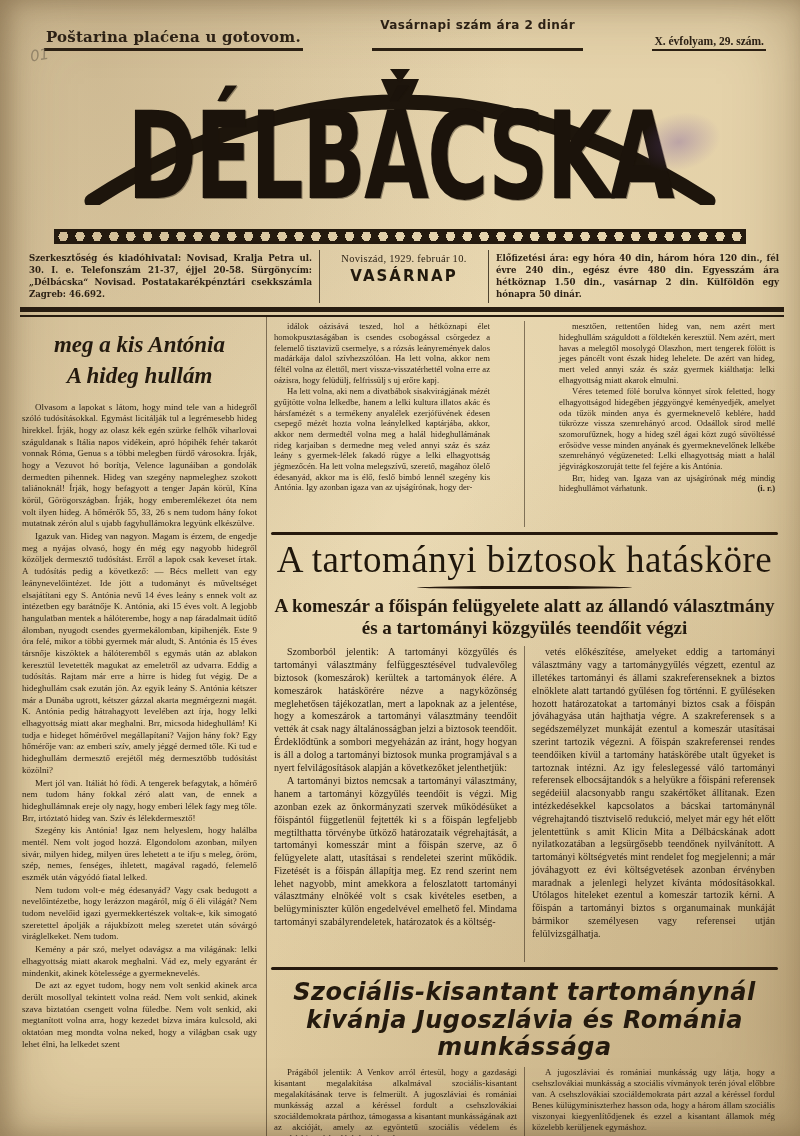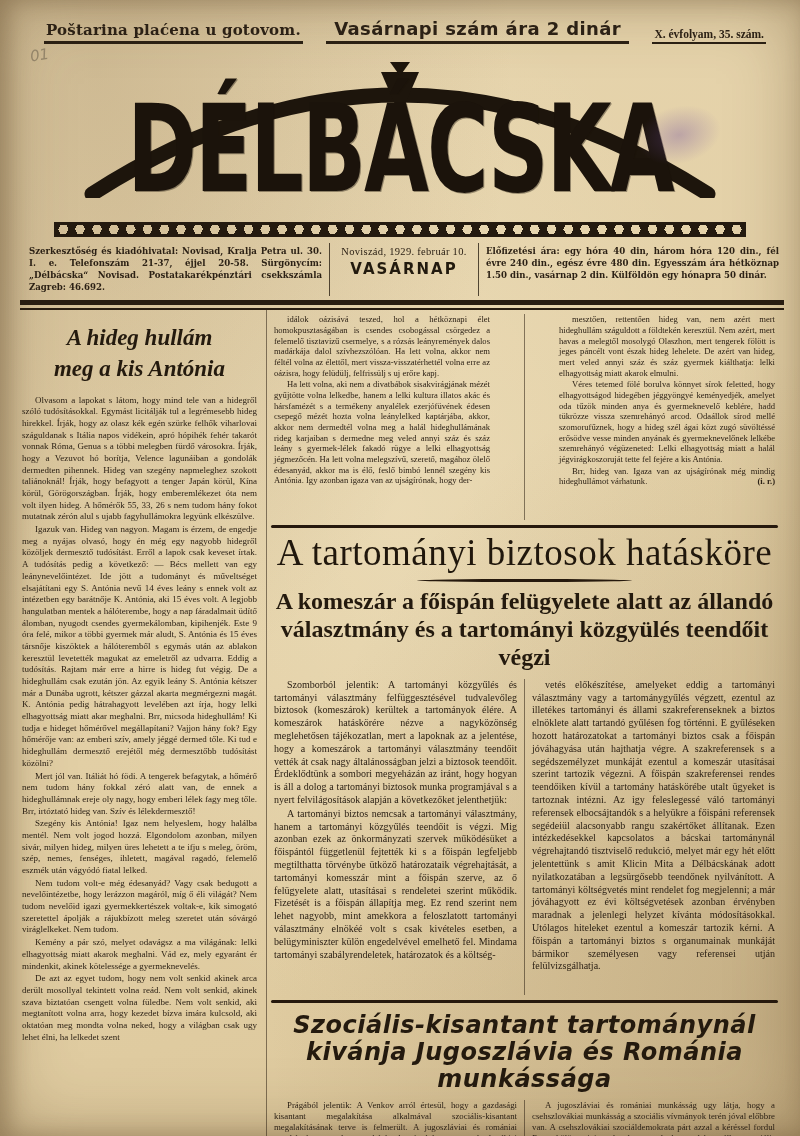--- a/index.html
+++ b/index.html
@@ -15,22 +15,22 @@
       radial-gradient(ellipse at 50% 45%, rgba(255,246,220,.25), rgba(0,0,0,0) 60%),
       linear-gradient(160deg,#e7d5ae 0%, #e2cfa5 55%, #dcc79b 100%);
     box-shadow: inset 0 0 70px rgba(90,62,28,.38), inset 8px 0 22px rgba(70,48,20,.30);
   }
 
   
   .topbar { display:flex; align-items:flex-end; justify-content:space-between;
     padding:18px 34px 2px 44px; }
   .tb-left { font-family:"DejaVu Serif",serif; font-weight:bold; font-size:15px;
     border-bottom:3px solid #2b2013; padding:0 2px 2px; letter-spacing:.2px; }
-  .tb-center { font-family:"DejaVu Sans",sans-serif; font-weight:bold; font-size:18px;
-    border-bottom:3px solid #2b2013; padding:0 8px 2px; letter-spacing:.4px; }
+  .tb-center { font-family:"DejaVu Sans",sans-serif; font-weight:bold; font-size:12px;
+    border-bottom:3px solid #2b2013; padding:0 8px 16px; letter-spacing:.4px; }
   .tb-right { font-weight:bold; font-size:11.5px; border-bottom:2px solid #2b2013;
     padding:0 2px 2px; }
 
   
   .masthead { position:relative; height:170px; margin-top:2px; }
   .masthead svg { position:absolute; left:78px; top:0; }
   .logo { position:absolute; left:0; right:0; bottom:-2px; text-align:center;
     font-family:"DejaVu Sans",sans-serif; font-weight:bold; font-size:84px;
     letter-spacing:-2px; color:#1b130b; transform:scaleY(1.45); transform-origin:bottom;
     text-shadow:1px 1px 0 rgba(27,19,11,.4); white-space:nowrap; }
@@ -42,21 +42,21 @@
   .stamp { position:absolute; left:636px; top:58px; width:86px; height:58px;
     transform:rotate(-14deg);
     background:radial-gradient(ellipse, rgba(112,78,158,.35), rgba(112,78,158,0) 70%); }
   .pencil { position:absolute; left:30px; top:46px; font-family:"DejaVu Sans",sans-serif;
     font-style:italic; font-size:15px; color:rgba(104,92,74,.55); transform:rotate(-9deg); }
 
   
   .infobar { display:flex; align-items:stretch; margin:6px 14px 0 22px; }
   .ib-left, .ib-right { flex:1; font-weight:bold; font-size:8.6px; line-height:1.38;
     text-align:justify; padding:3px 7px; font-family:"DejaVu Serif",serif; }
-  .ib-center { width:150px; text-align:center; padding:3px 4px;
+  .ib-center { width:170px; text-align:center; padding:3px 4px;
     border-left:1px solid rgba(43,32,19,.8); border-right:1px solid rgba(43,32,19,.8); }
   .ib-date { font-size:10.5px; letter-spacing:.3px; }
   .ib-day { font-family:"DejaVu Sans",sans-serif; font-weight:bold; font-size:15px;
     letter-spacing:2px; margin-top:3px; color:#221a0e; }
   .thick-rule { margin:4px 16px 0 20px; height:10px;
     border-top:5px solid #281d11; border-bottom:2px solid #281d11; }
 
   
   .bodyarea { display:flex; height:842px; overflow:hidden; padding:0 18px 0 22px; }
   .vrule { width:1px; background:rgba(45,32,18,.55); }
@@ -71,42 +71,42 @@
   .cont-row { display:flex; height:206px; overflow:hidden;gap:27px; }
   .cont-col { flex:1; overflow:hidden; padding:0 7px; }
   .cont-col .bt { font-size:8.6px; line-height:1.24; }
   .sig { float:right; font-weight:bold; font-size:8.6px; }
 
   .rule { height:3px; background:#26190d; margin:5px 4px 2px; border-radius:3px; }
   .main-headline { font-weight:normal; font-size:37px; line-height:1.05; text-align:center;
     letter-spacing:.5px; color:#20170c; margin:4px 0 2px; }
   .divider { width:215px; height:3px; background:#26190d; margin:4px auto;
     border-radius:50%; }
-  .subhead { font-weight:bold; font-size:24px; line-height:1.16; text-align:center;
+  .subhead { font-weight:bold; font-size:19px; line-height:1.16; text-align:center;
     margin:2px 6px 7px; color:#241a0e; }
   .main-cols { display:flex; height:316px; overflow:hidden; }
   .main-col { flex:1; overflow:hidden; padding:0 7px; }
   .main-col .bt { font-size:10px; line-height:1.28; }
 
   .bottom-headline { font-family:"DejaVu Sans",sans-serif; font-style:italic;
     font-weight:bold; font-size:24px; line-height:1.14; text-align:center;
     letter-spacing:.5px; color:#241a0e; margin:7px 0 6px; }
   .bottom-cols { flex:1; display:flex; overflow:hidden; }
   .bottom-col { flex:1; overflow:hidden; padding:0 7px; }
   .bottom-col .bt { font-size:8.8px; line-height:1.24; }
 </style>
 </head>
 <body>
 
 <div class="page">
 
   <div class="topbar">
     <div class="tb-left">Poštarina plaćena u gotovom.</div>
     <div class="tb-center">Vasárnapi szám ára 2 dinár</div>
-    <div class="tb-right">X. évfolyam, 35. szám.</div>
+    <div class="tb-right">X. évfolyam, 29. szám.</div>
   </div>
 
   <div class="pencil">01</div>
 
   <div class="masthead">
     <svg width="644" height="150" viewBox="0 0 644 150">
       <path d="M14,146 Q322,-52 630,146" fill="none" stroke="#1d150c" stroke-width="15" stroke-linecap="round"></path>
       <path d="M303,24 L341,24 L322,68 Z" fill="#1d150c"></path>
       <path d="M312,14 L322,28 L332,14 Z" fill="#1d150c"></path>
     </svg>
@@ -122,22 +122,22 @@
       <div class="ib-day">VASÁRNAP</div>
     </div>
     <div class="ib-right">Előfizetési ára: egy hóra 40 din, három hóra 120 din., fél évre 240 din., egész évre 480 din. Egyesszám ára hétköznap 1.50 din., vasárnap 2 din. Külföldön egy hónapra 50 dinár.</div>
   </div>
   <div class="thick-rule"></div>
 
   <div class="bodyarea">
 
     <div class="col-left">
       <div class="left-title">
+        <div>meg a kis Antónia</div>
         <div>A hideg hullám</div>
-        <div>meg a kis Antónia</div>
       </div>
       <p class="bt">Olvasom a lapokat s látom, hogy mind tele van a hidegről szóló tudósításokkal. Egymást licitálják tul a legrémesebb hideg hirekkel. Írják, hogy az olasz kék egén szürke felhők viharlovai száguldanak s Itália napos vidékein, apró hópihék fehér takarót vonnak Róma, Genua s a többi melegben fürdő városokra. Írják, hogy a Vezuvot hó borítja, Velence lagunáiban a gondolák dermedten pihennek. Hideg van szegény napmeleghez szokott taliánoknál! Írják, hogy befagyott a tenger Japán körül, Kína körül, Görögországban. Írják, hogy emberemlékezet óta nem volt ilyen hideg. A hőmérők 55, 33, 26 s nem tudom hány fokot mutatnak zérón alul s ujabb fagyhullámokra legyünk elkészülve.</p>
       <p class="bt">Igazuk van. Hideg van nagyon. Magam is érzem, de engedje meg a nyájas olvasó, hogy én még egy nagyobb hidegről közöljek dermesztő tudósítást. Erről a lapok csak keveset írtak. A tudósítás pedig a következő: — Bécs mellett van egy leánynevelőintézet. Ide jött a tudományt és műveltséget elsajátítani egy S. Antónia nevű 14 éves leány s ennek volt az intézetben egy barátnője K. Antónia, aki 15 éves volt. A legjobb hangulatban mentek a hálóterembe, hogy a nap fáradalmait üdítő álomban, nyugodt csendes gyermekálomban, kipihenjék. Este 9 óra felé, mikor a többi gyermek már aludt, S. Antónia és 15 éves társnője kiszöktek a hálóteremből s egymás után az ablakon keresztül levetették magukat az emeletről az udvarra. Eddig a tudósítás. Rajtam már erre a hirre is hideg fut végig. De a hideghullám csak ezután jön. Az egyik leány S. Antónia kétszer már a Dunába ugrott, kétszer gázzal akarta megmérgezni magát. K. Antónia pedig hátrahagyott levelében azt írja, hogy lelki elhagyottság miatt akar meghalni. Brr, micsoda hideghullám! Ki tudja e hideget hőmérővel megállapítani? Vajjon hány fok? Egy hőmérője van: az emberi szív, amely jéggé dermed tőle. Ki tud e hideghullám dermesztő erejétől még dermesztőbb tudósítást közölni?</p>
       <p class="bt">Mert jól van. Itáliát hó födi. A tengerek befagytak, a hőmérő nem tudom hány fokkal zéró alatt van, de ennek a hideghullámnak ereje oly nagy, hogy emberi lélek fagy meg tőle. Brr, irtóztató hideg van. Szív és lélekdermesztő!</p>
       <p class="bt">Szegény kis Antónia! Igaz nem helyeslem, hogy halálba mentél. Nem volt jogod hozzá. Elgondolom azonban, milyen sivár, milyen hideg, milyen üres lehetett a te ifju s meleg, öröm, szép, nemes, fenséges, ihletett, magával ragadó, felemelő eszmék után vágyódó fiatal lelked.</p>
       <p class="bt">Nem tudom volt-e még édesanyád? Vagy csak bedugott a nevelőintézetbe, hogy lerázzon magáról, míg ő éli világát? Nem tudom nevelőid igazi gyermekkertészek voltak-e, kik simogató szeretettel ápolják a rájukbízott meleg szeretet után sóvárgó viráglelkeket. Nem tudom.</p>
       <p class="bt">Kemény a pár szó, melyet odavágsz a ma világának: lelki elhagyottság miatt akarok meghalni. Vád ez, mely egyaránt ér mindenkit, akinek kötelessége a gyermeknevelés.</p>
       <p class="bt">De azt az egyet tudom, hogy nem volt senkid akinek arca derült mosollyal tekintett volna reád. Nem volt senkid, akinek szava biztatóan csengett volna füledbe. Nem volt senkid, aki megtanított volna arra, hogy kezedet bízva imára kulcsold, aki oktatóan meg mondta volna neked, hogy a világban csak ugy lehet élni, ha lelkedet szent</p>
     </div>
 

